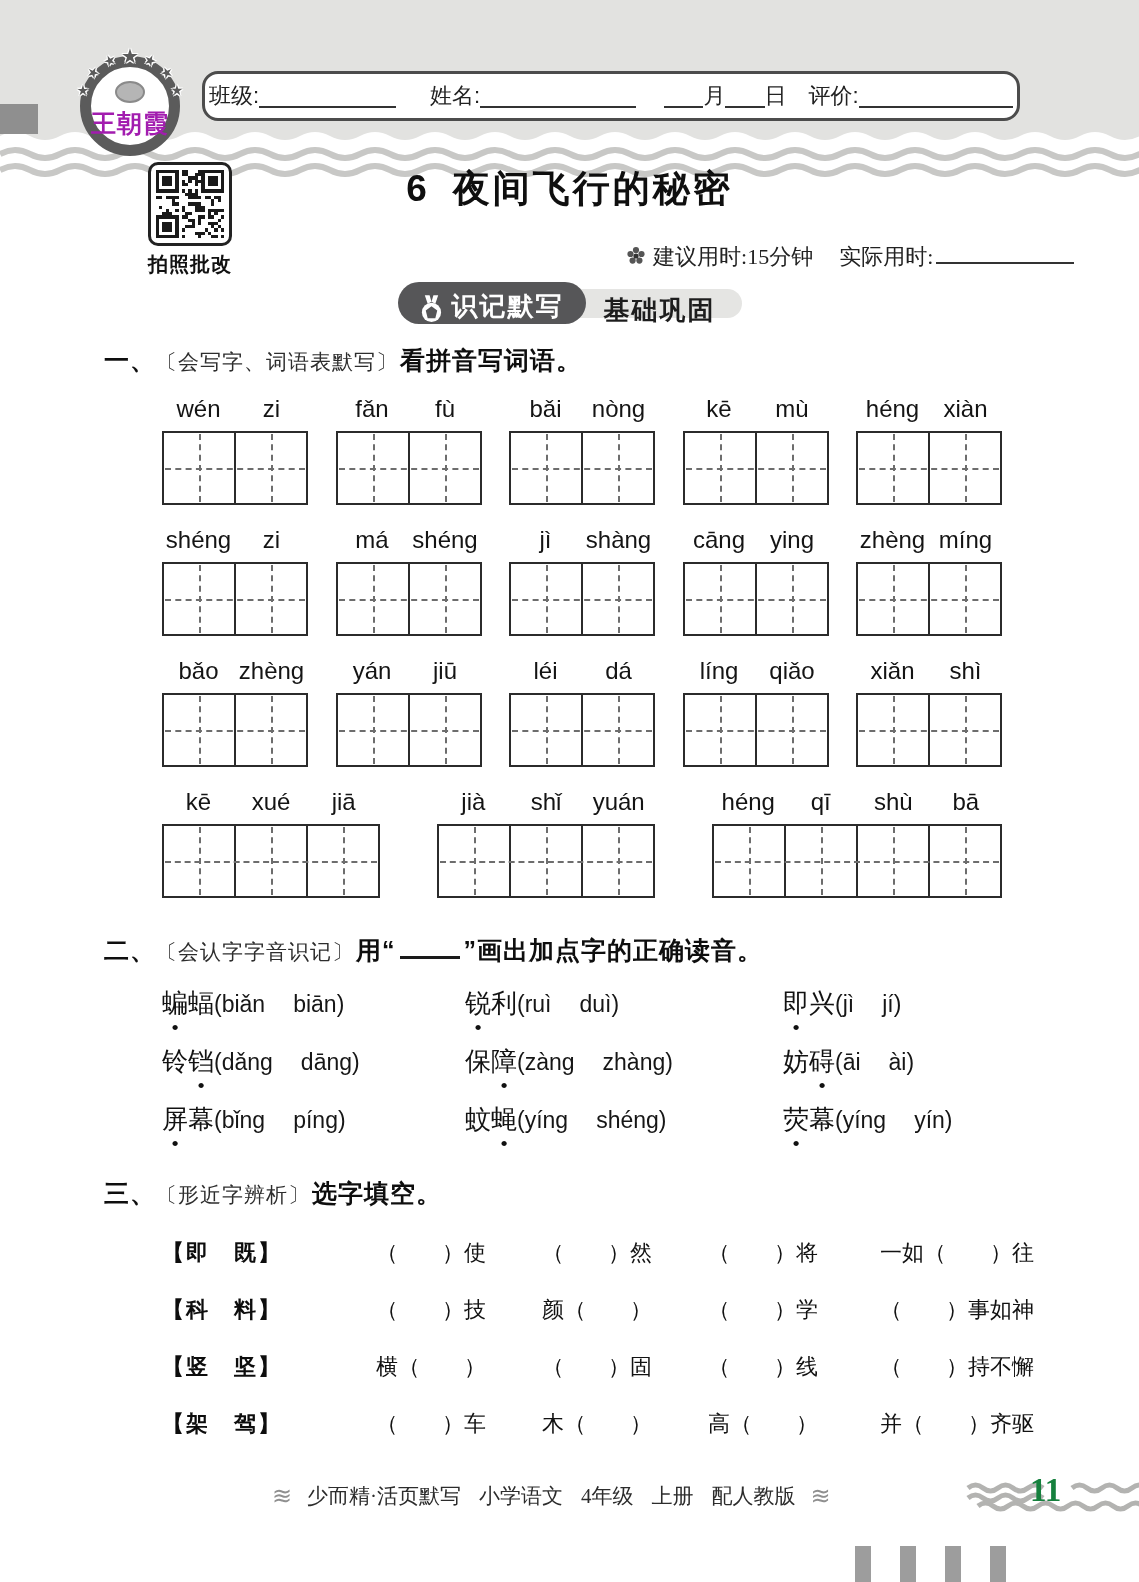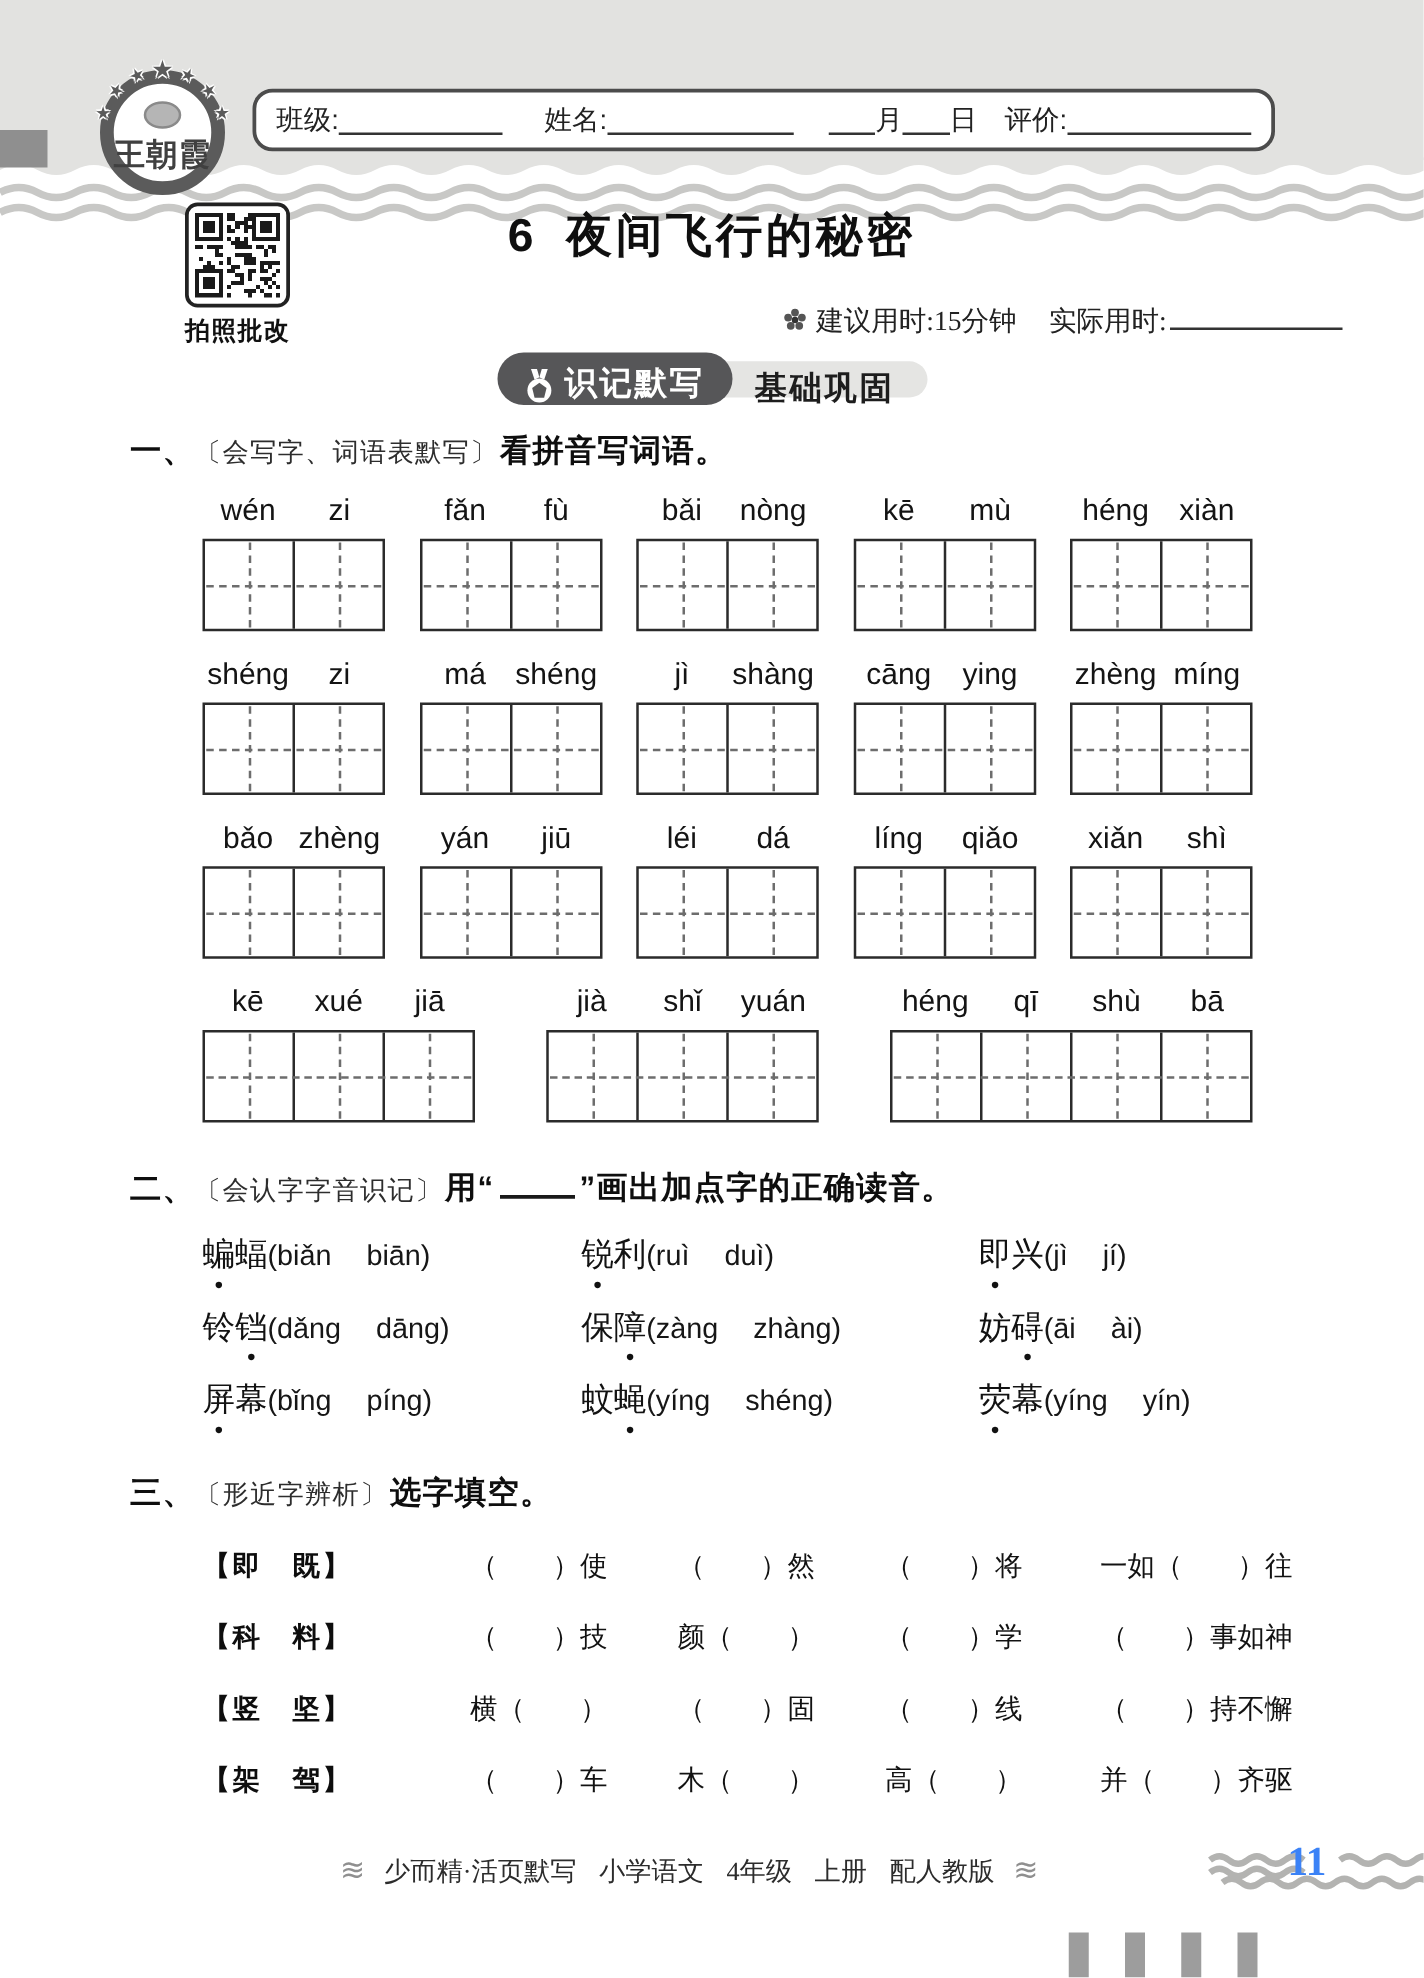--- a/index.html
+++ b/index.html
@@ -10,24 +10,24 @@
   .top-band{position:absolute;left:0;top:0;width:1139px;height:128px;background:#e2e2e0;}
   .band-waves{position:absolute;left:0;top:126px;width:1139px;height:58px;}
 
   .corner-tab{position:absolute;left:0;top:104px;width:38px;height:30px;background:#8f8f8f;}
 
   
   .logo{position:absolute;left:78px;top:46px;width:108px;height:118px;}
   .ring{position:absolute;left:2px;top:10px;width:100px;height:100px;border-radius:50%;background:#fff;border:11px solid #5b5b5b;box-sizing:border-box;}
   .star{position:absolute;left:50%;top:50%;color:#5b5b5b;text-shadow:-1px -1px 0 #fff,1px -1px 0 #fff,-1px 1px 0 #fff,1px 1px 0 #fff;}
   .brand-photo{position:absolute;left:50%;top:14px;transform:translateX(-50%);width:26px;height:18px;background:#b5b5b5;border:2px solid #8a8a8a;border-radius:50%;}
-  .brand-name{position:absolute;left:0;right:0;top:40px;text-align:center;font-family:"Liberation Serif","DejaVu Serif",serif;font-weight:bold;font-size:25px;letter-spacing:1px;color:#404040;}
-
-  
-  .info-box{position:absolute;left:202px;top:71px;width:818px;height:50px;background:#fff;border:3px solid #4c4c4c;border-radius:16px;box-sizing:border-box;display:flex;align-items:center;padding:0 16px;font-size:22px;color:#222;}
+  .brand-name{position:absolute;left:0;right:0;top:40px;text-align:center;font-family:"Liberation Serif","DejaVu Serif",serif;font-weight:bold;font-size:25px;letter-spacing:1px;color:#a21caf;}
+
+  
+  .info-box{position:absolute;left:202px;top:71px;width:818px;height:50px;background:#fff;border:3px solid #4c4c4c;border-radius:16px;box-sizing:border-box;display:flex;align-items:center;padding:0 4px;font-size:22px;color:#222;}
   .blank{display:inline-block;border-bottom:2px solid #333;height:1em;}
   .info-box .lab{white-space:nowrap;}
 
   
   .qr-wrap{position:absolute;left:148px;top:162px;width:88px;text-align:left;}
   .qr-box{width:84px;height:84px;border:3px solid #222;border-radius:10px;box-sizing:border-box;padding:5px;background:#fff;}
   .qr-label{margin-top:5px;font-weight:bold;font-size:20px;color:#111;letter-spacing:1px;white-space:nowrap;}
 
   
   .lesson-title-row{position:absolute;left:0;top:164px;width:1139px;text-align:center;font-weight:bold;font-size:37px;color:#0f0f0f;letter-spacing:3px;}
@@ -75,21 +75,21 @@
   .sec3{margin-top:28px;}
   #sec3-rows{margin-left:58px;margin-top:14px;display:grid;grid-template-columns:214px 166px 166px 172px 1fr;}
   .fill-cell{line-height:57px;white-space:nowrap;font-family:"Liberation Serif","DejaVu Serif",serif;font-size:22px;color:#121212;}
   .choice-bracket{font-weight:bold;letter-spacing:2px;color:#0d0d0d;}
 
   
   .footer-line{position:absolute;left:266px;top:1482px;display:flex;align-items:center;font-family:"Liberation Serif","DejaVu Serif",serif;font-size:21px;color:#2c2c2c;white-space:nowrap;}
   .footer-part{margin:0 9px;}
   .wave-glyph{color:#8f8f8f;font-size:24px;margin:0 6px;}
   .pageno-wrap{position:absolute;right:0;top:1466px;width:175px;height:64px;}
-  .pageno{position:absolute;left:66px;top:6px;font-family:"Liberation Serif","DejaVu Serif",serif;font-weight:bold;font-size:33px;color:#3b82f6;}
+  .pageno{position:absolute;left:66px;top:6px;font-family:"Liberation Serif","DejaVu Serif",serif;font-weight:bold;font-size:33px;color:#15803d;}
   .bars{position:absolute;left:855px;bottom:0;display:flex;gap:29px;}
   .bar{width:16px;height:36px;background:#9d9d9d;}
 </style>
 </head>
 <body>
 
 <div class="page">
 
   <div class="top-band"></div>
   <svg class="band-waves" id="band-waves" viewBox="0 0 1139 58">

